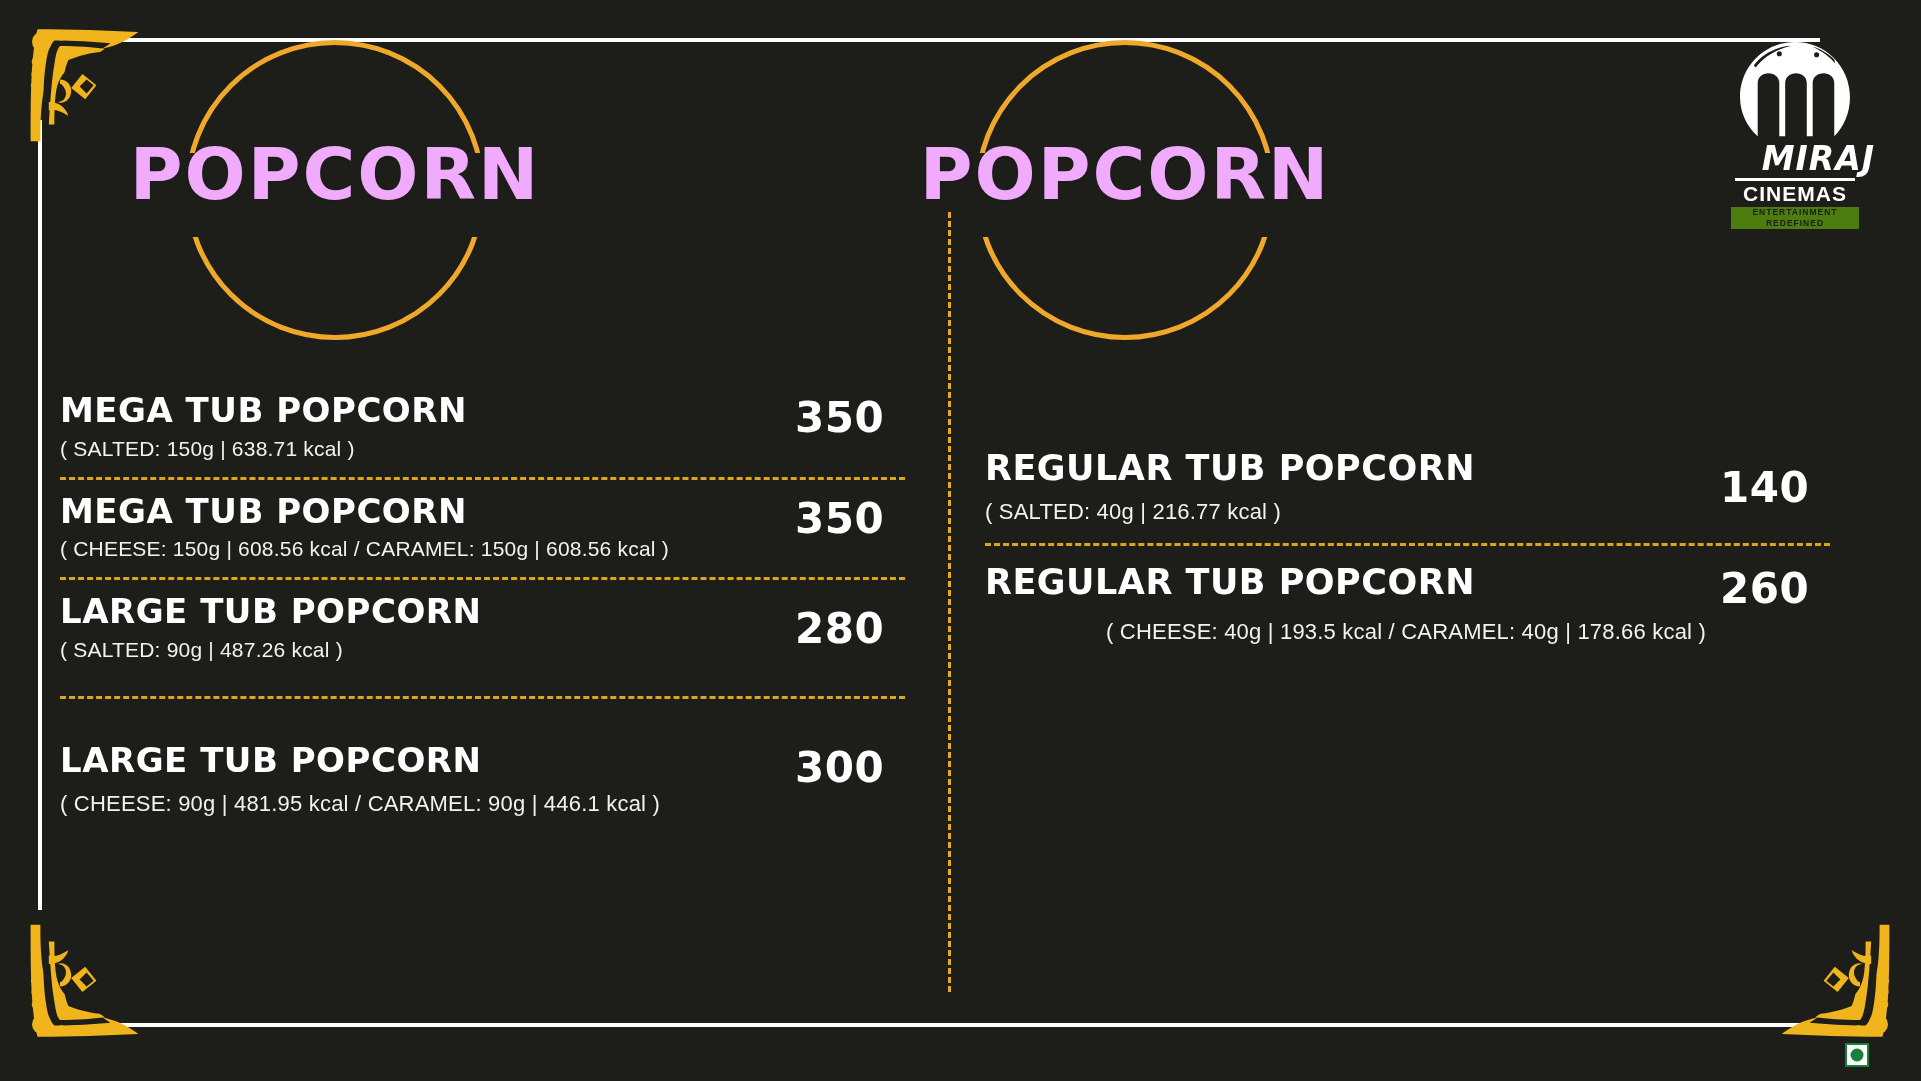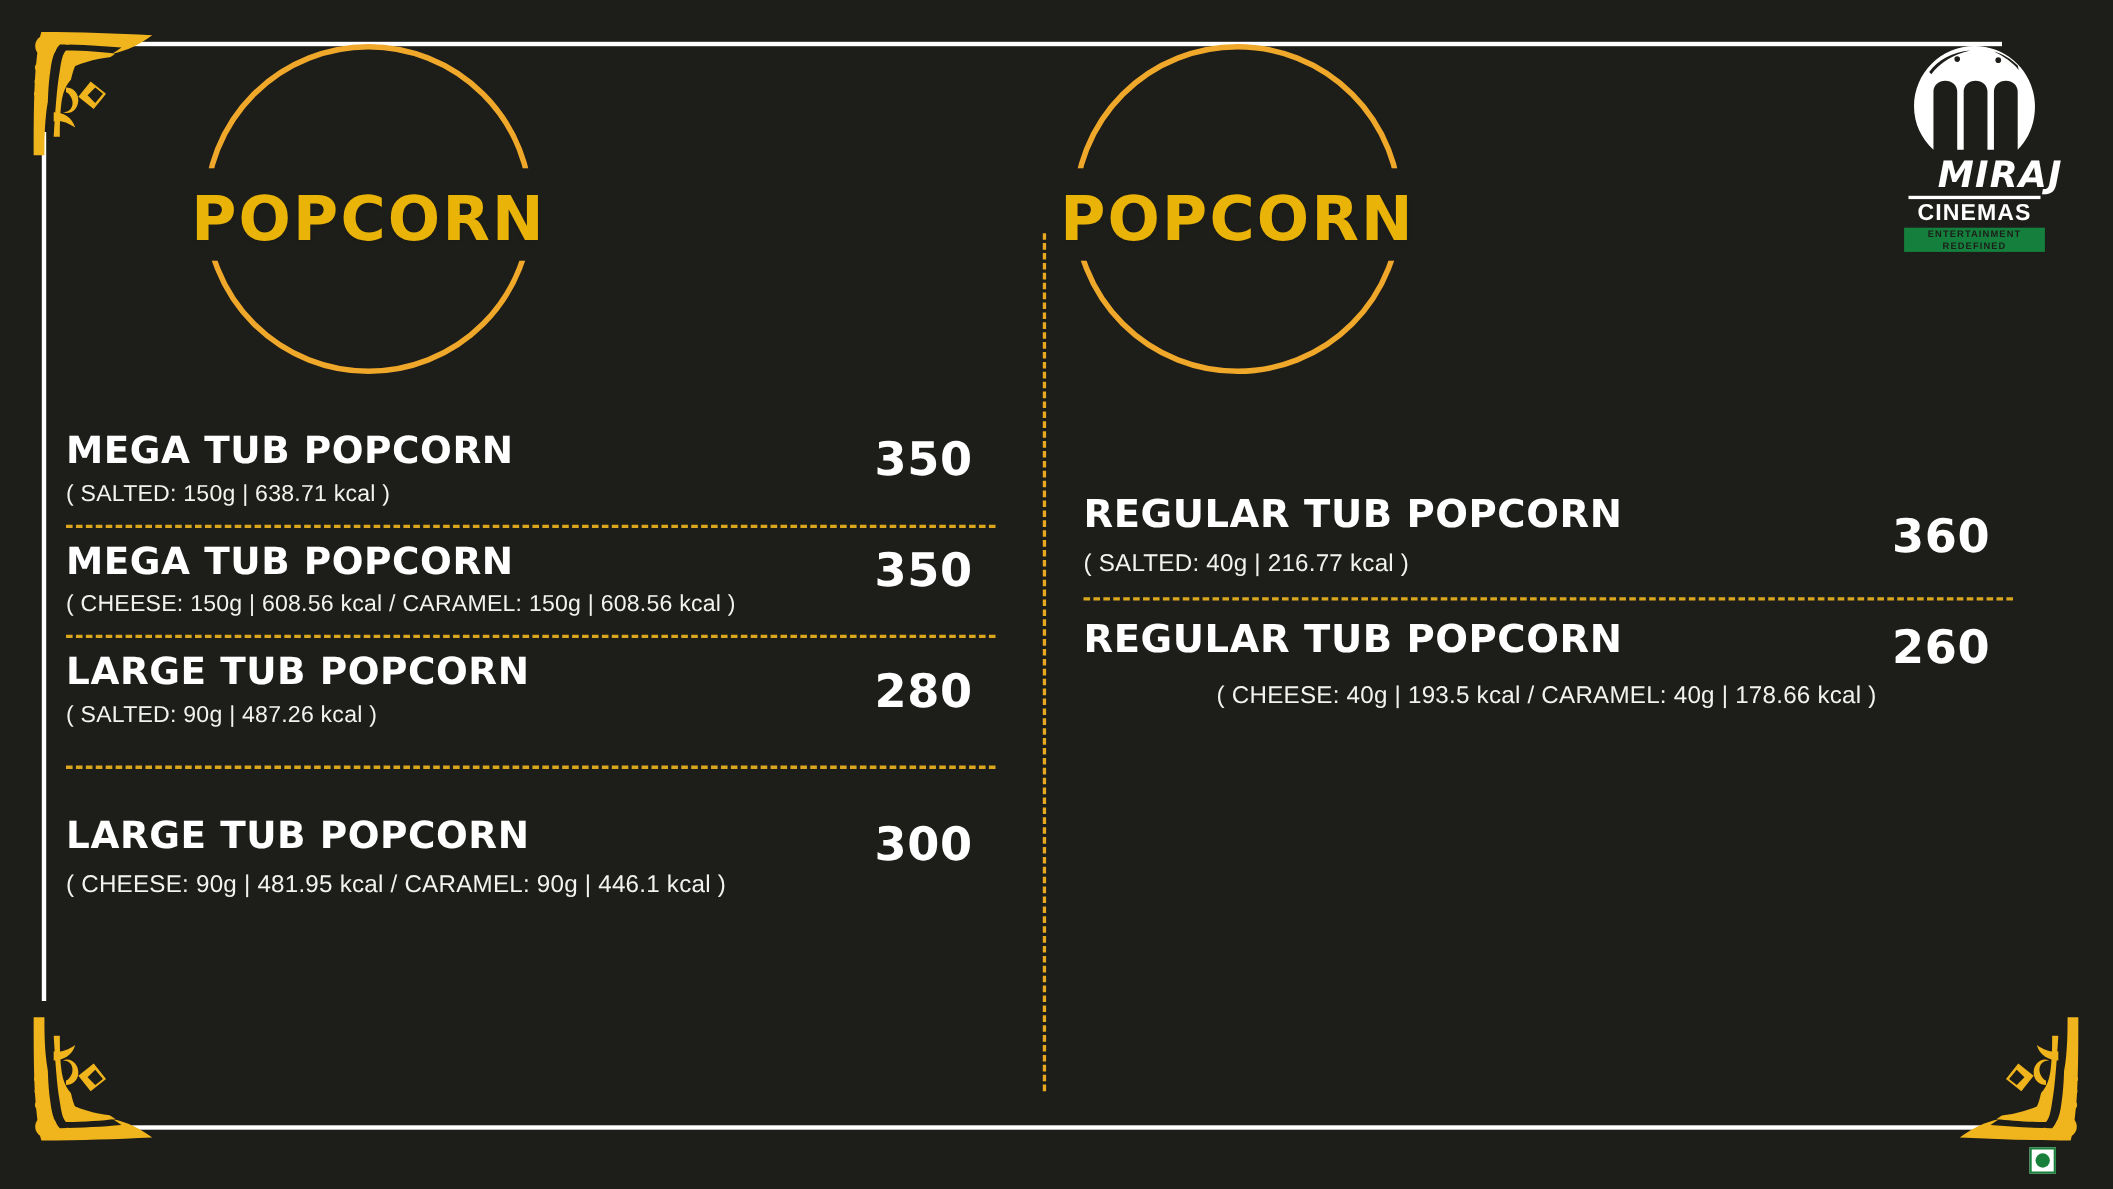--- a/index.html
+++ b/index.html
@@ -56,28 +56,28 @@
     position: absolute;
     left: -40px;
     right: -40px;
     top: 108px;
     height: 84px;
     background: #1d1d19;
   }
   .heading-text {
     position: absolute;
     left: 50%;
-    top: 160px;
+    top: 134px;
     transform: translate(-50%, -50%);
     white-space: nowrap;
     font-family: "DejaVu Sans", sans-serif;
     font-weight: bold;
-    font-size: 56px;
+    font-size: 72px;
     letter-spacing: 2px;
-    color: #eab308;
+    color: #f0abfc;
     text-shadow:
       1px 1px 0 #1d1d19,
       3px 2px 0 rgba(29,29,25,0.35),
       -2px 3px 0 rgba(29,29,25,0.25);
   }
   .heading-left  { left: 185px; top: 40px; }
   .heading-right { left: 975px; top: 40px; }
 
   
   .menu-list { position: absolute; }
@@ -155,21 +155,21 @@
   .logo-rule { width: 120px; height: 3px; background: #ffffff; margin: 3px auto 2px auto; }
   .logo-cinemas {
     color: #ffffff;
     font-family: "Liberation Sans", sans-serif;
     font-weight: bold;
     font-size: 21px;
     letter-spacing: 1px;
     line-height: 1;
   }
   .logo-tag {
-    background: #15803d;
+    background: #4d7c0f;
     color: #1d1d19;
     font-family: "Liberation Sans", sans-serif;
     font-weight: bold;
     font-size: 8.5px;
     letter-spacing: 1px;
     margin: 3px auto 16px auto;
     width: 128px;
     line-height: 11px;
   }
 
@@ -321,21 +321,21 @@
 
   </div>
 
   <div class="menu-list list-right">
 
     <div class="row">
       <div class="row-main">
         <div class="item-name" style="font-size:35px;">REGULAR TUB POPCORN</div>
         <div class="item-desc" style="font-size:22px;margin-top:12px;">( SALTED: 40g | 216.77 kcal )</div>
       </div>
-      <div class="item-price price-low">360</div>
+      <div class="item-price price-low">140</div>
     </div>
 
     <div class="separator" style="margin:18px 0 18px 0;"></div>
 
     <div class="row">
       <div class="row-main">
         <div class="item-name" style="font-size:35px;">REGULAR TUB POPCORN</div>
         <div class="item-desc" style="font-size:22px;margin-top:18px;text-align:right;">( CHEESE: 40g | 193.5 kcal  /  CARAMEL: 40g | 178.66 kcal )</div>
       </div>
       <div class="item-price">260</div>

